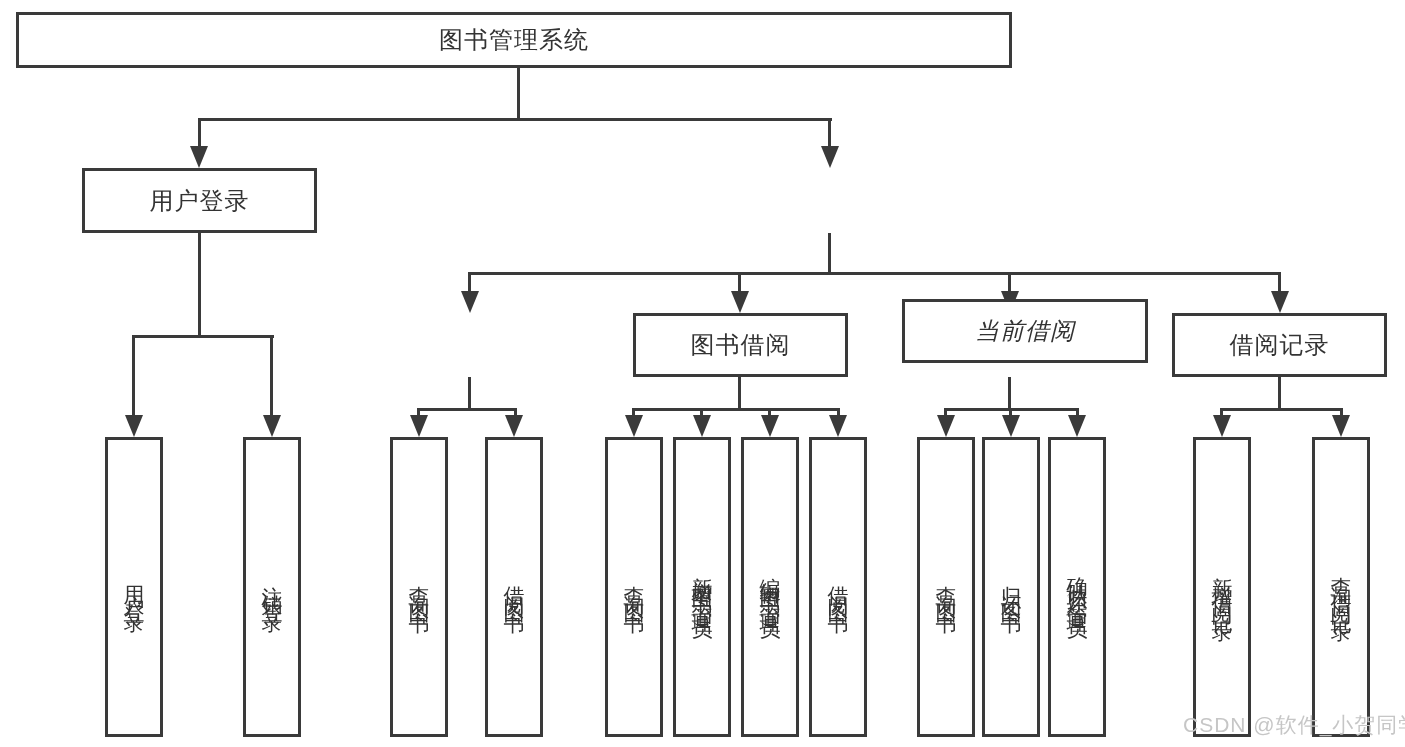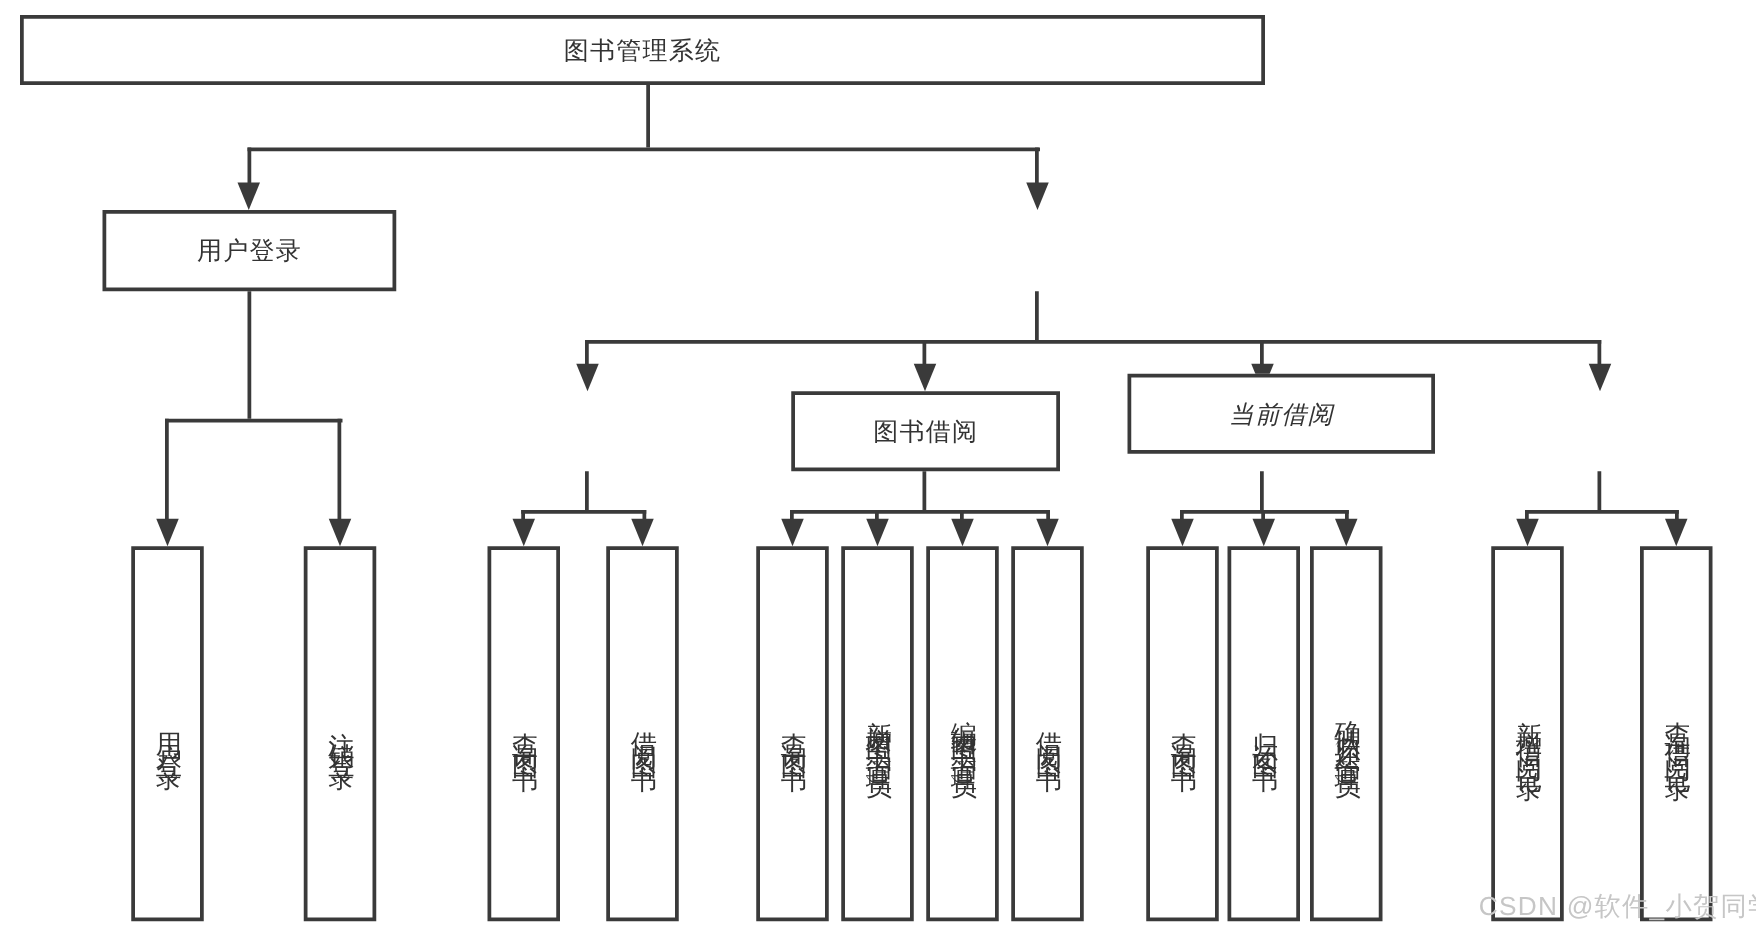--- a/index.html
+++ b/index.html
@@ -1,20 +1,20 @@
 <!DOCTYPE html>
 <html style="--line: #3a3a3a; --text: #333333; --wm: #c6c6c6; --bg: #ffffff;"><head>
 <meta charset="utf-8">
 <style>
   :root{ --line:#3a3a3a; --text:#333333; --wm:#c6c6c6; --bg:#ffffff; }
   html,body{margin:0;padding:0;background:var(--bg);}
   .canvas{position:relative;width:1405px;height:747px;background:var(--bg);overflow:hidden;
           font-family:"Liberation Sans","DejaVu Sans",sans-serif;color:var(--text);}
   .box{position:absolute;box-sizing:border-box;border:3px solid var(--line);background:#fff;
-       display:flex;align-items:center;justify-content:center;font-size:20px;letter-spacing:1px;}
+       display:flex;align-items:center;justify-content:center;font-size:24px;letter-spacing:1px;}
   .vbox{position:absolute;box-sizing:border-box;border:3px solid var(--line);background:#fff;
         width:58px;height:300px;top:437px;display:flex;align-items:center;justify-content:center;
         writing-mode:vertical-rl;font-size:21px;letter-spacing:9px;}
   .vbox.tight{letter-spacing:6px;}
   .vl{position:absolute;width:3px;background:var(--line);}
   .hl{position:absolute;height:3px;background:var(--line);}
   .ar{position:absolute;width:0;height:0;border-left:9px solid transparent;
       border-right:9px solid transparent;border-top:22px solid var(--line);}
   .wm{position:absolute;left:1183px;top:711px;font-size:21px;color:var(--wm);
       letter-spacing:1px;z-index:5;white-space:nowrap;}
@@ -49,20 +49,21 @@
   <div class="ar" style="left:461px;top:291px;"></div>
   <div class="vl" style="left:738px;top:272px;height:21px;"></div>
   <div class="ar" style="left:731px;top:291px;"></div>
   <div class="vl" style="left:1008px;top:272px;height:21px;"></div>
   <div class="ar" style="left:1001px;top:291px;"></div>
   <div class="vl" style="left:1278px;top:272px;height:21px;"></div>
   <div class="ar" style="left:1271px;top:291px;"></div>
 
   <div class="box" style="left:633px;top:313px;width:215px;height:64px;">图书借阅</div>
   <div class="box" style="left:902px;top:299px;width:246px;height:64px;font-style:italic;">当前借阅</div>
+  <div class="box" style="left:1172px;top:313px;width:215px;height:64px;">借阅记录</div>
 
   <div class="vl" style="left:468px;top:377px;height:31px;"></div>
   <div class="vl" style="left:738px;top:377px;height:31px;"></div>
   <div class="vl" style="left:1008px;top:377px;height:31px;"></div>
   <div class="vl" style="left:1278px;top:377px;height:31px;"></div>
 
   <div class="hl" style="left:417px;top:408px;width:100px;"></div>
   <div class="vl" style="left:417px;top:408px;height:9px;"></div>
   <div class="ar" style="left:410px;top:415px;"></div>
   <div class="vl" style="left:514px;top:408px;height:9px;"></div>

